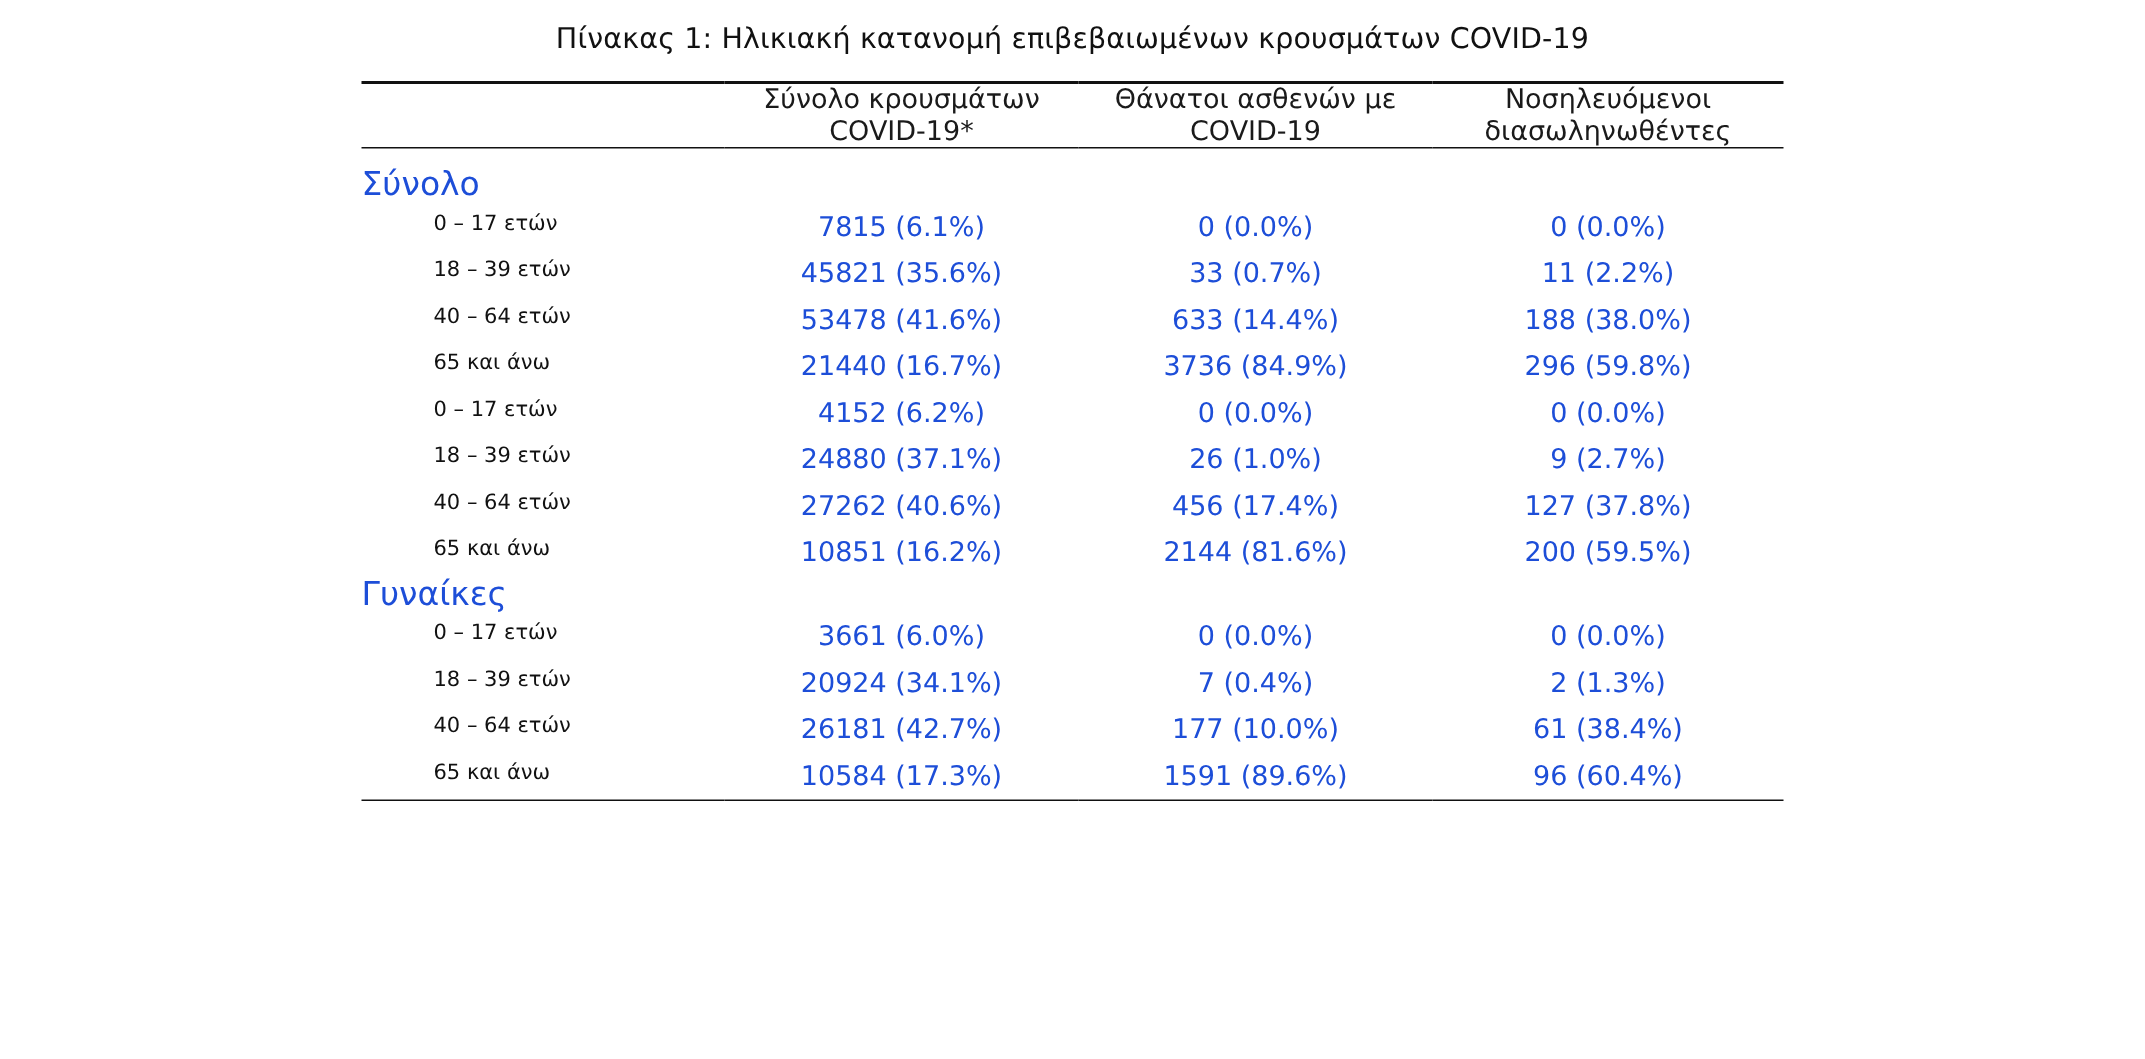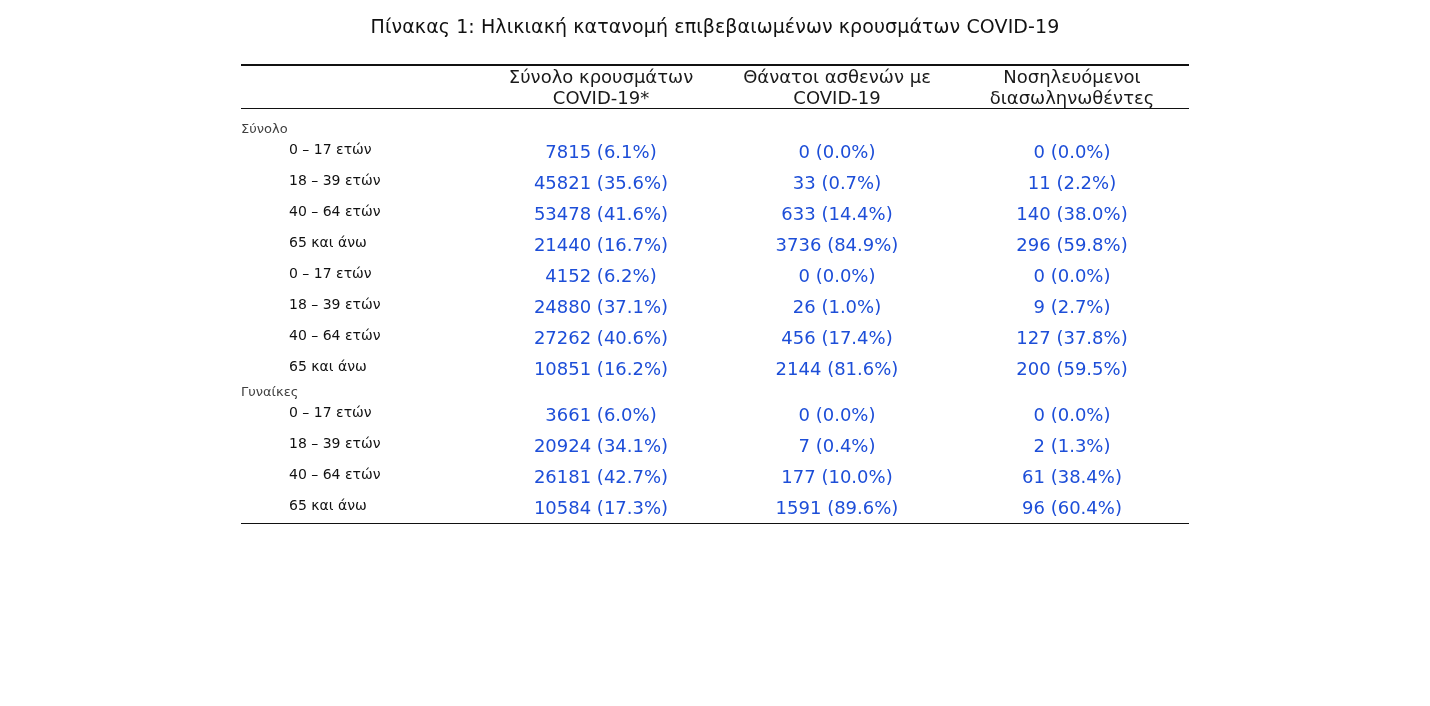--- a/index.html
+++ b/index.html
@@ -22,21 +22,21 @@
   }
   .table-title {
     text-align: center;
     font-size: 19px;
     color: #111111;
     padding-top: 15px;
     letter-spacing: 0.1px;
   }
   .table-wrap {
     width: 948px;
-    margin: 27px auto 0 auto;
+    margin: 17px auto 0 auto;
   }
   table.data {
     width: 100%;
     border-collapse: collapse;
     font-size: 18px;
   }
   table.data th,
   table.data td {
     padding: 0;
     font-weight: normal;
@@ -58,23 +58,23 @@
   }
   .rule-bottom td {
     border-top: 1.7px solid #111;
     height: 0;
     padding: 0;
     font-size: 0;
     line-height: 0;
   }
   .grp-row td {
     font-weight: bold;
-    font-size: 13px;
+    font-size: 22px;
     padding: 11px 0 3px 14px;
-    color: #404040;
+    color: #1d4ed8;
   }
   .grp-row.first td {
     padding-top: 12px;
   }
   .age-row td.age-label {
     padding: 5px 0 5px 48px;
     font-size: 14px;
     white-space: nowrap;
     color: #111;
   }
@@ -149,21 +149,21 @@
         <tr class="age-row">
           <td class="age-label">18 – 39 ετών</td>
           <td class="num">45821 (35.6%)</td>
           <td class="num">33 (0.7%)</td>
           <td class="num">11 (2.2%)</td>
         </tr>
         <tr class="age-row">
           <td class="age-label">40 – 64 ετών</td>
           <td class="num">53478 (41.6%)</td>
           <td class="num">633 (14.4%)</td>
-          <td class="num">140 (38.0%)</td>
+          <td class="num">188 (38.0%)</td>
         </tr>
         <tr class="age-row">
           <td class="age-label">65 και άνω</td>
           <td class="num">21440 (16.7%)</td>
           <td class="num">3736 (84.9%)</td>
           <td class="num">296 (59.8%)</td>
         </tr>
 
         <tr class="age-row">
           <td class="age-label">0 – 17 ετών</td>

